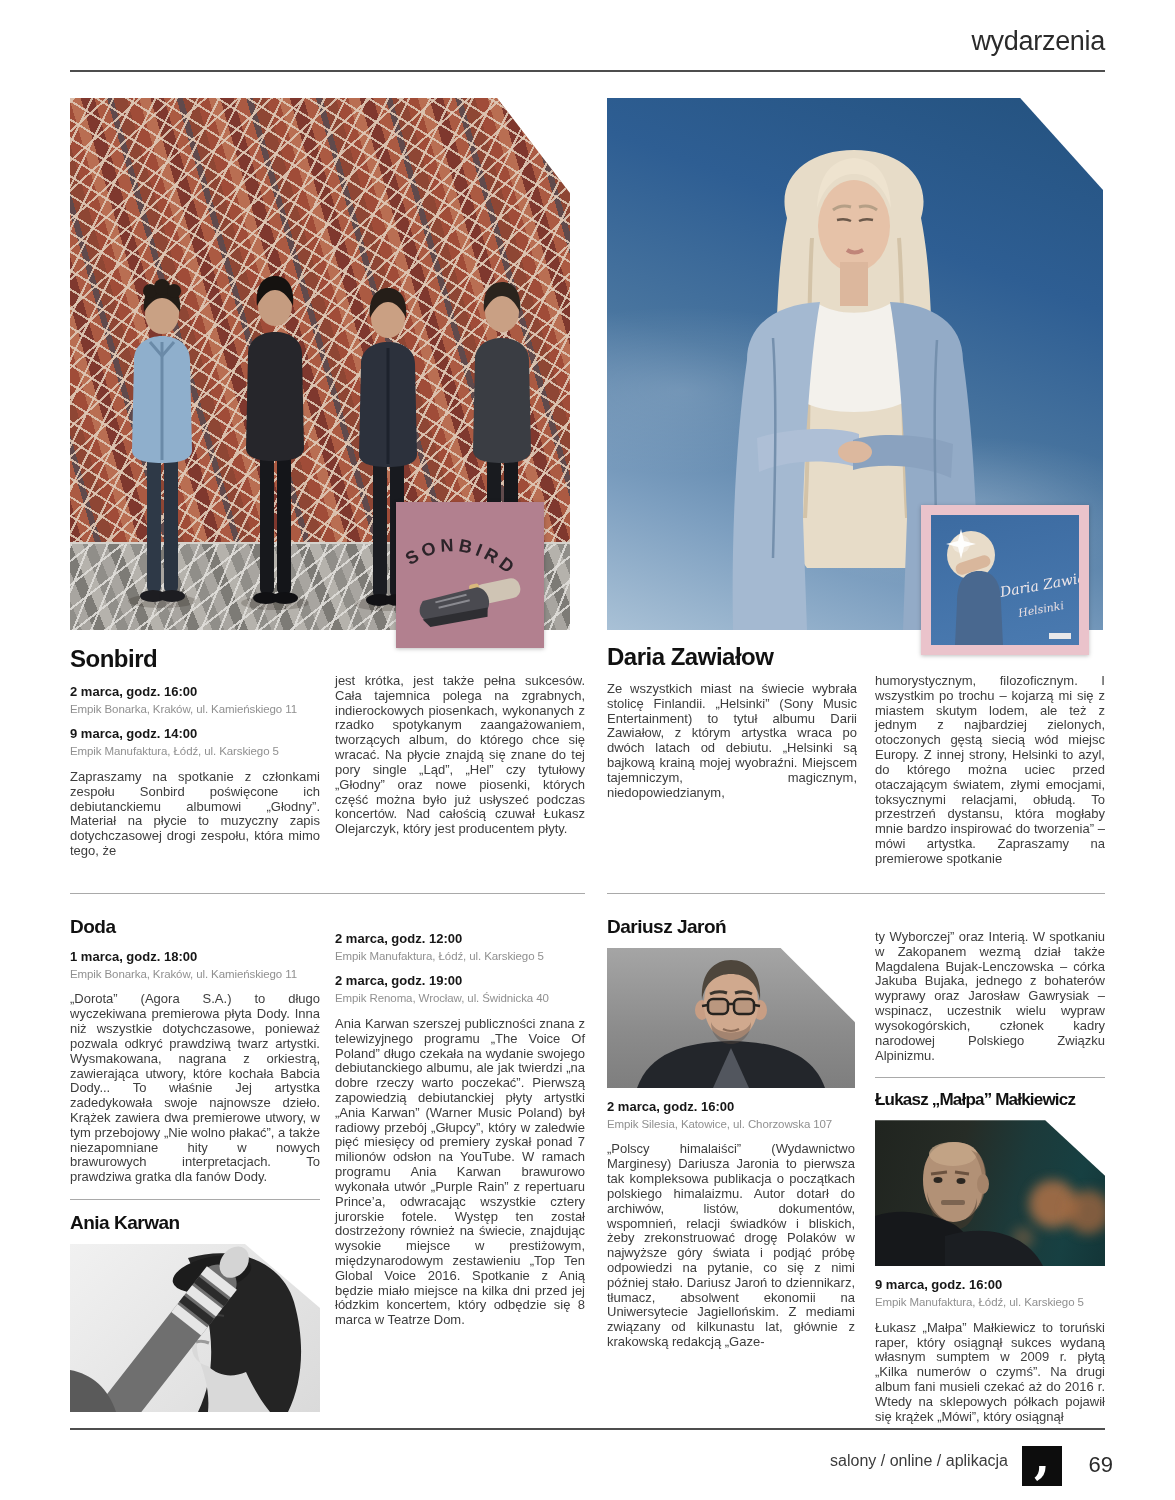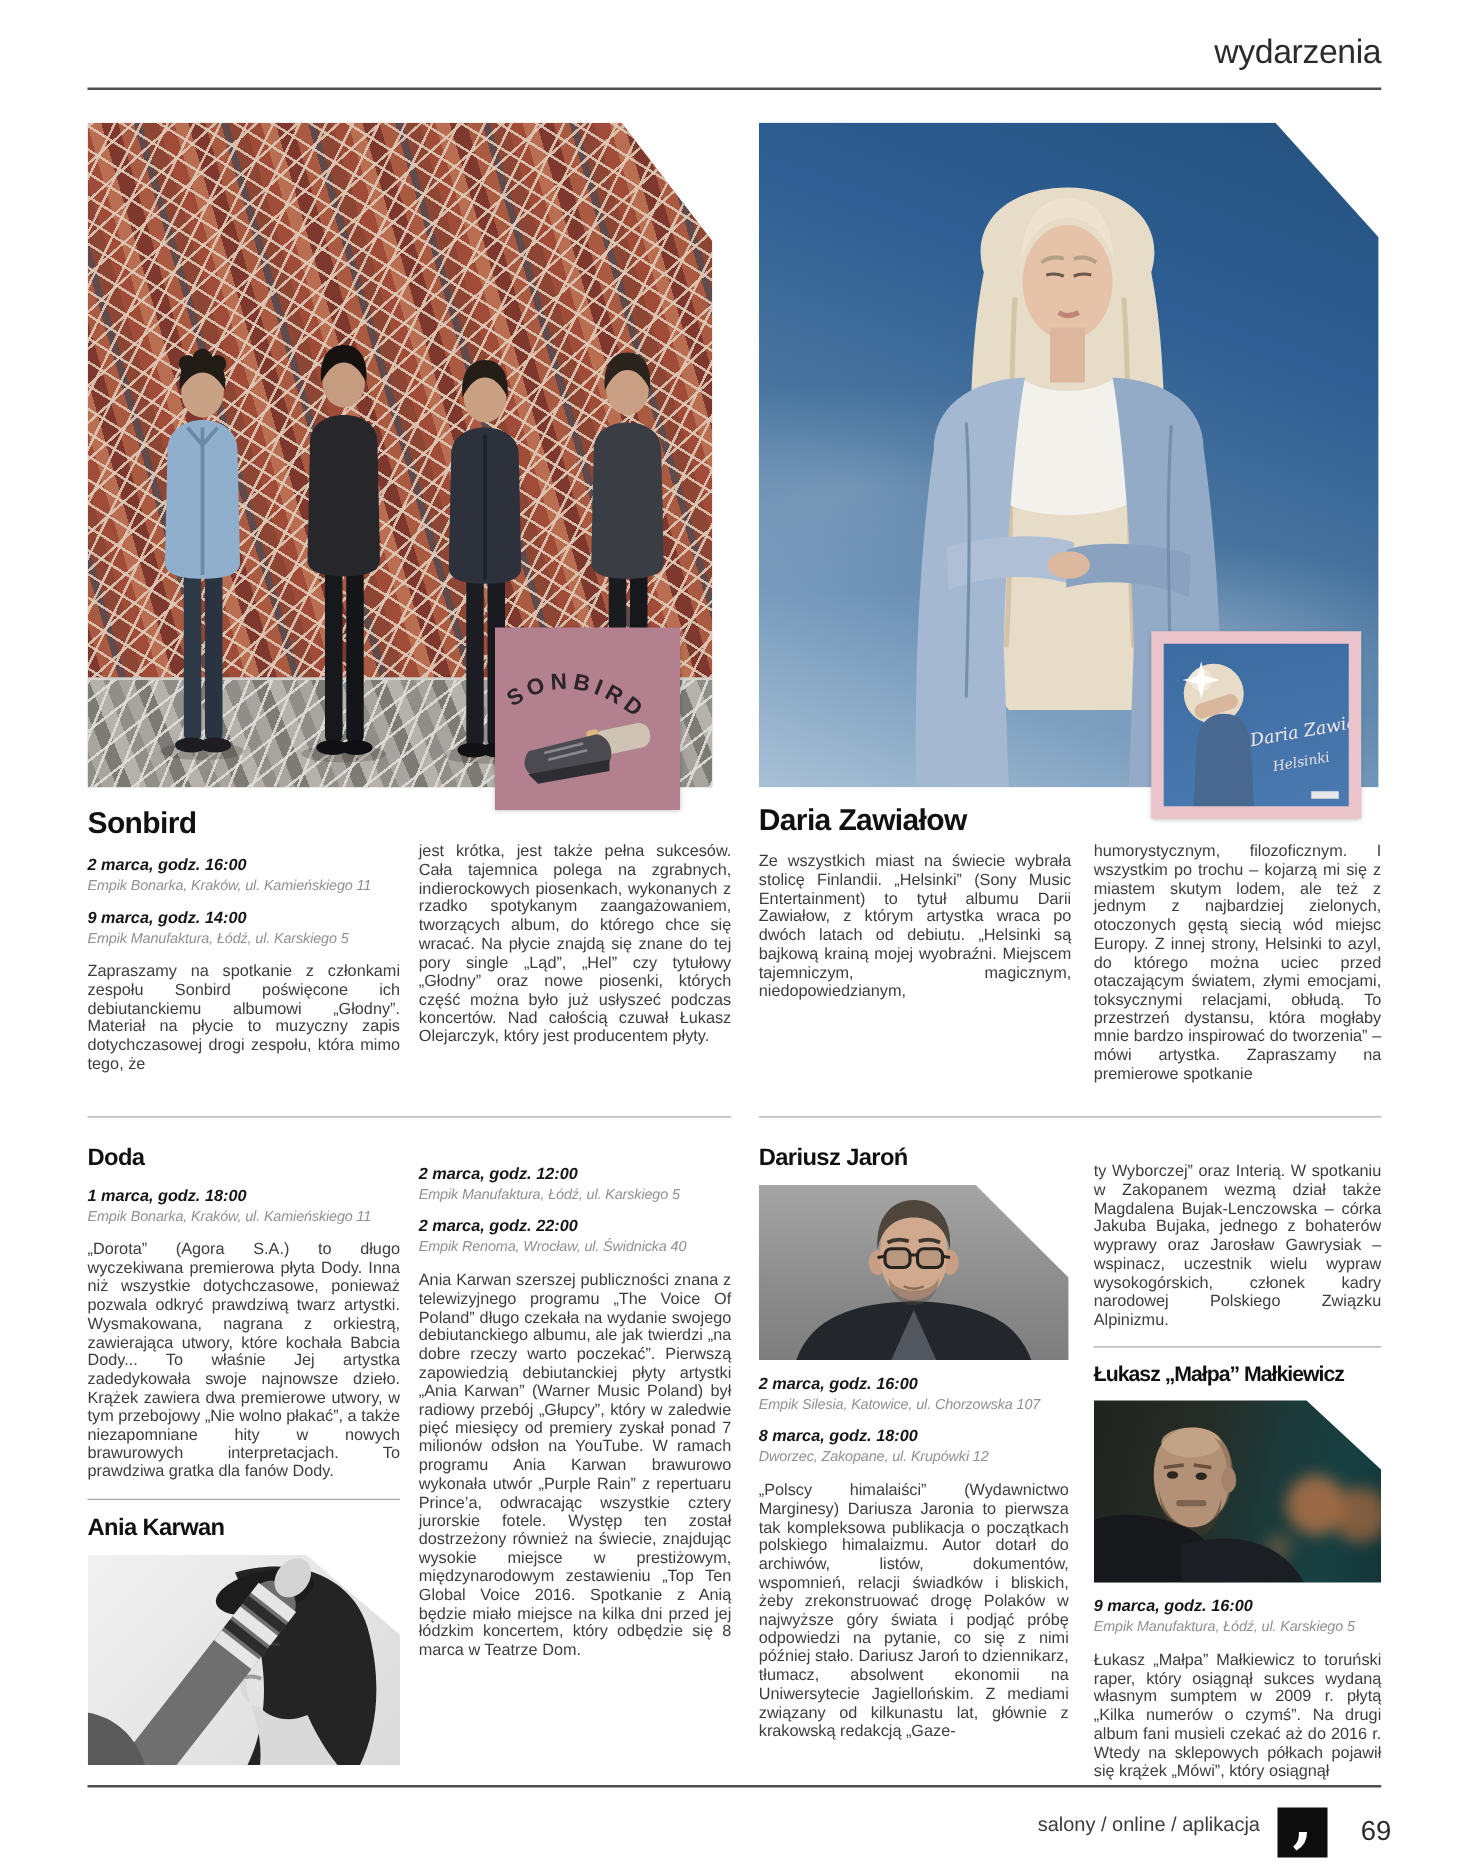--- a/index.html
+++ b/index.html
@@ -63,21 +63,21 @@
 
   .rule-mid{position:absolute;top:893px;height:1px;background:#a9a9a9;}
   .rule-mid.left{left:70px;width:515px;}
   .rule-mid.right{left:607px;width:498px;}
 
   h2{margin:0 0 10px;color:#111;font-weight:bold;letter-spacing:-0.5px;}
   .t26{font-size:24px;}
   .t22{font-size:19px;}
   .t17{font-size:17px;letter-spacing:-0.8px;}
 
-  .event{margin:0 0 9px;font-style:italic;}
+  .event{margin:0 0 9px;}
   .event .date{font-weight:bold;font-size:13px;color:#161616;line-height:1.35;margin:0 0 1px;}
   .event .venue{font-size:11.5px;color:#909090;line-height:1.3;letter-spacing:-0.1px;white-space:nowrap;}
 
   p.body{font-size:13px;line-height:1.14;color:#3d3d3d;text-align:justify;margin:11px 0 0;}
   p.body.first{margin-top:0;}
 
   .col-rule{border:0;height:1px;background:#a9a9a9;margin:14px 0 12px;}
 
   
   .photo-inline{position:relative;overflow:hidden;}
@@ -263,21 +263,21 @@
       </svg>
     </div>
   </div>
 
   <div class="col" id="col-ania-info">
     <div class="event">
       <div class="date">2 marca, godz. 12:00</div>
       <div class="venue">Empik Manufaktura, Łódź, ul. Karskiego 5</div>
     </div>
     <div class="event">
-      <div class="date">2 marca, godz. 22:00</div>
+      <div class="date">2 marca, godz. 19:00</div>
       <div class="venue">Empik Renoma, Wrocław, ul. Świdnicka 40</div>
     </div>
     <p class="body">Ania Karwan szerszej publiczności znana z telewizyjnego programu „The Voice Of Poland” długo czekała na wydanie swojego debiutanckiego albumu, ale jak twierdzi „na dobre rzeczy warto poczekać”. Pierwszą zapowiedzią debiutanckiej płyty artystki „Ania Karwan” (Warner Music Poland) był radiowy przebój „Głupcy”, który w zaledwie pięć miesięcy od premiery zyskał ponad 7 milionów odsłon na YouTube. W ramach programu Ania Karwan brawurowo wykonała utwór „Purple Rain” z repertuaru Prince’a, odwracając wszystkie cztery jurorskie fotele. Występ ten został dostrzeżony również na świecie, znajdując wysokie miejsce w prestiżowym, międzynarodowym zestawieniu „Top Ten Global Voice 2016. Spotkanie z Anią będzie miało miejsce na kilka dni przed jej łódzkim koncertem, który odbędzie się 8 marca w Teatrze Dom.</p>
   </div>
 
   <div class="col" id="col-jaron">
     <h2 class="t22">Dariusz Jaroń</h2>
     <div class="photo-inline photo-jaron">
       <svg viewBox="0 0 248 140">
         <path d="M30,140 C42,106 76,94 124,93 C172,94 206,106 218,140 Z" fill="#23262b"></path>
@@ -291,24 +291,20 @@
         <rect x="127" y="51" width="20" height="15" rx="5" fill="rgba(30,28,26,0.12)" stroke="#26231f" stroke-width="2.5"></rect>
         <path d="M121,56 L127,56" stroke="#26231f" stroke-width="2.5"></path>
         <path d="M101,57 L95,58 M147,57 L153,58" stroke="#26231f" stroke-width="2.5"></path>
         <path d="M103,46 Q111,42 120,45 M128,45 Q137,42 145,46" stroke="#3b352d" stroke-width="3" fill="none"></path>
         <path d="M116,81 Q124,85 132,81" stroke="#8a6b57" stroke-width="2" fill="none"></path>
       </svg>
     </div>
     <div class="event">
       <div class="date">2 marca, godz. 16:00</div>
       <div class="venue">Empik Silesia, Katowice, ul. Chorzowska 107</div>
-    </div>
-    <div class="event">
-      <div class="date">8 marca, godz. 18:00</div>
-      <div class="venue">Dworzec, Zakopane, ul. Krupówki 12</div>
     </div>
     <p class="body">„Polscy himalaiści” (Wydawnictwo Marginesy) Dariusza Jaronia to pierwsza tak kompleksowa publikacja o początkach polskiego himalaizmu. Autor dotarł do archiwów, listów, dokumentów, wspomnień, relacji świadków i bliskich, żeby zrekonstruować drogę Polaków w najwyższe góry świata i podjąć próbę odpowiedzi na pytanie, co się z nimi później stało. Dariusz Jaroń to dziennikarz, tłumacz, absolwent ekonomii na Uniwersytecie Jagiellońskim. Z mediami związany od kilkunastu lat, głównie z krakowską redakcją „Gaze-</p>
   </div>
 
   <div class="col" id="col-malpa">
     <p class="body first">ty Wyborczej” oraz Interią. W spotkaniu w Zakopanem wezmą dział także Magdalena Bujak-Lenczowska – córka Jakuba Bujaka, jednego z bohaterów wyprawy oraz Jarosław Gawrysiak – wspinacz, uczestnik wielu wypraw wysokogórskich, członek kadry narodowej Polskiego Związku Alpinizmu.</p>
     <hr class="col-rule">
     <h2 class="t17">Łukasz „Małpa” Małkiewicz</h2>
     <div class="photo-inline photo-malpa">
       <svg viewBox="0 0 230 146">

